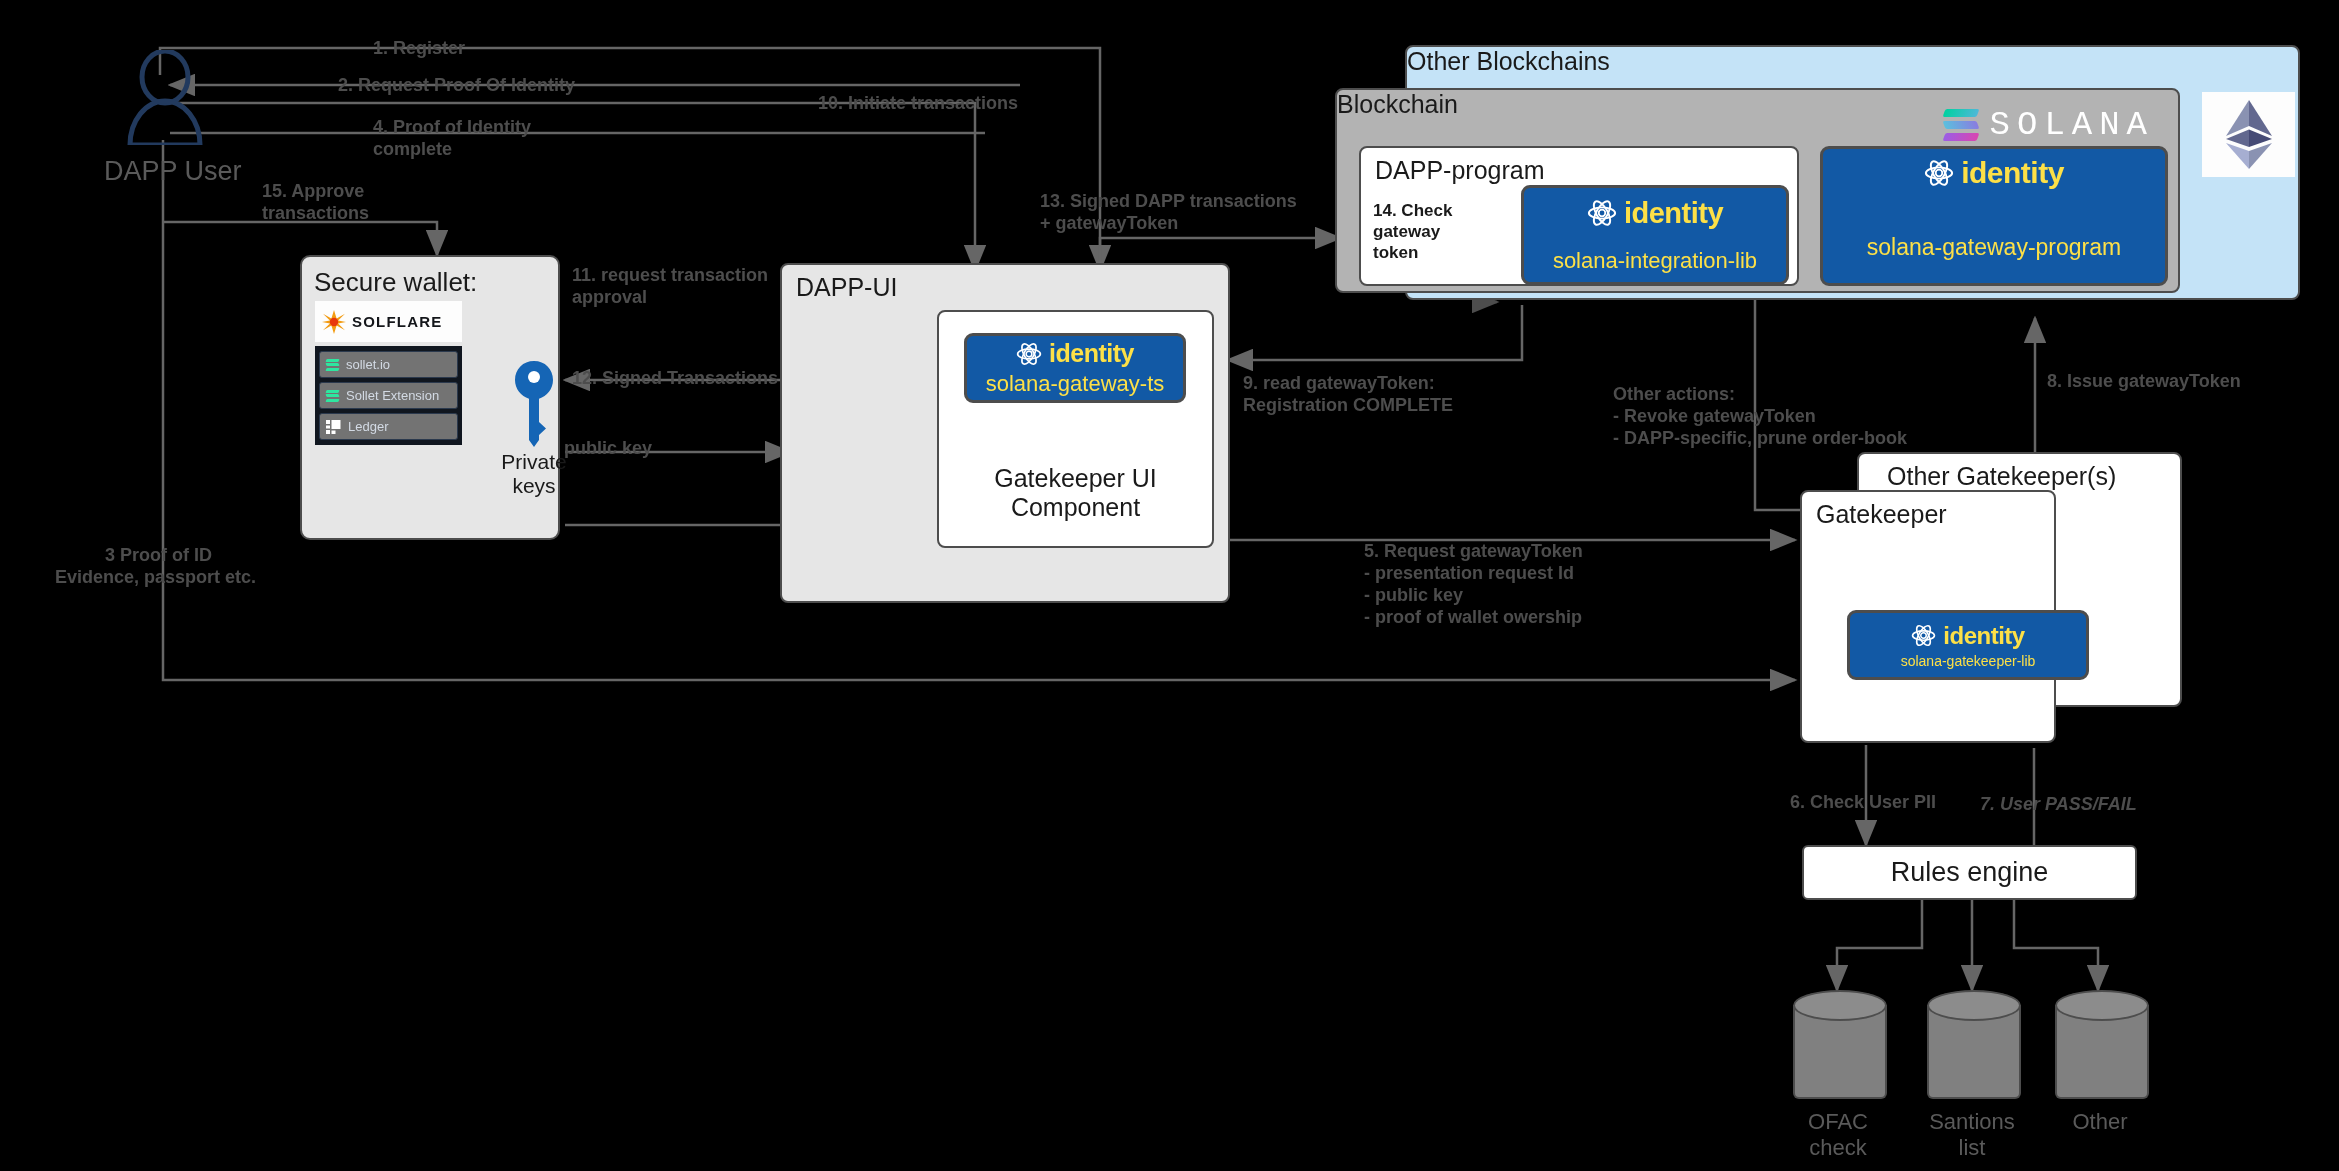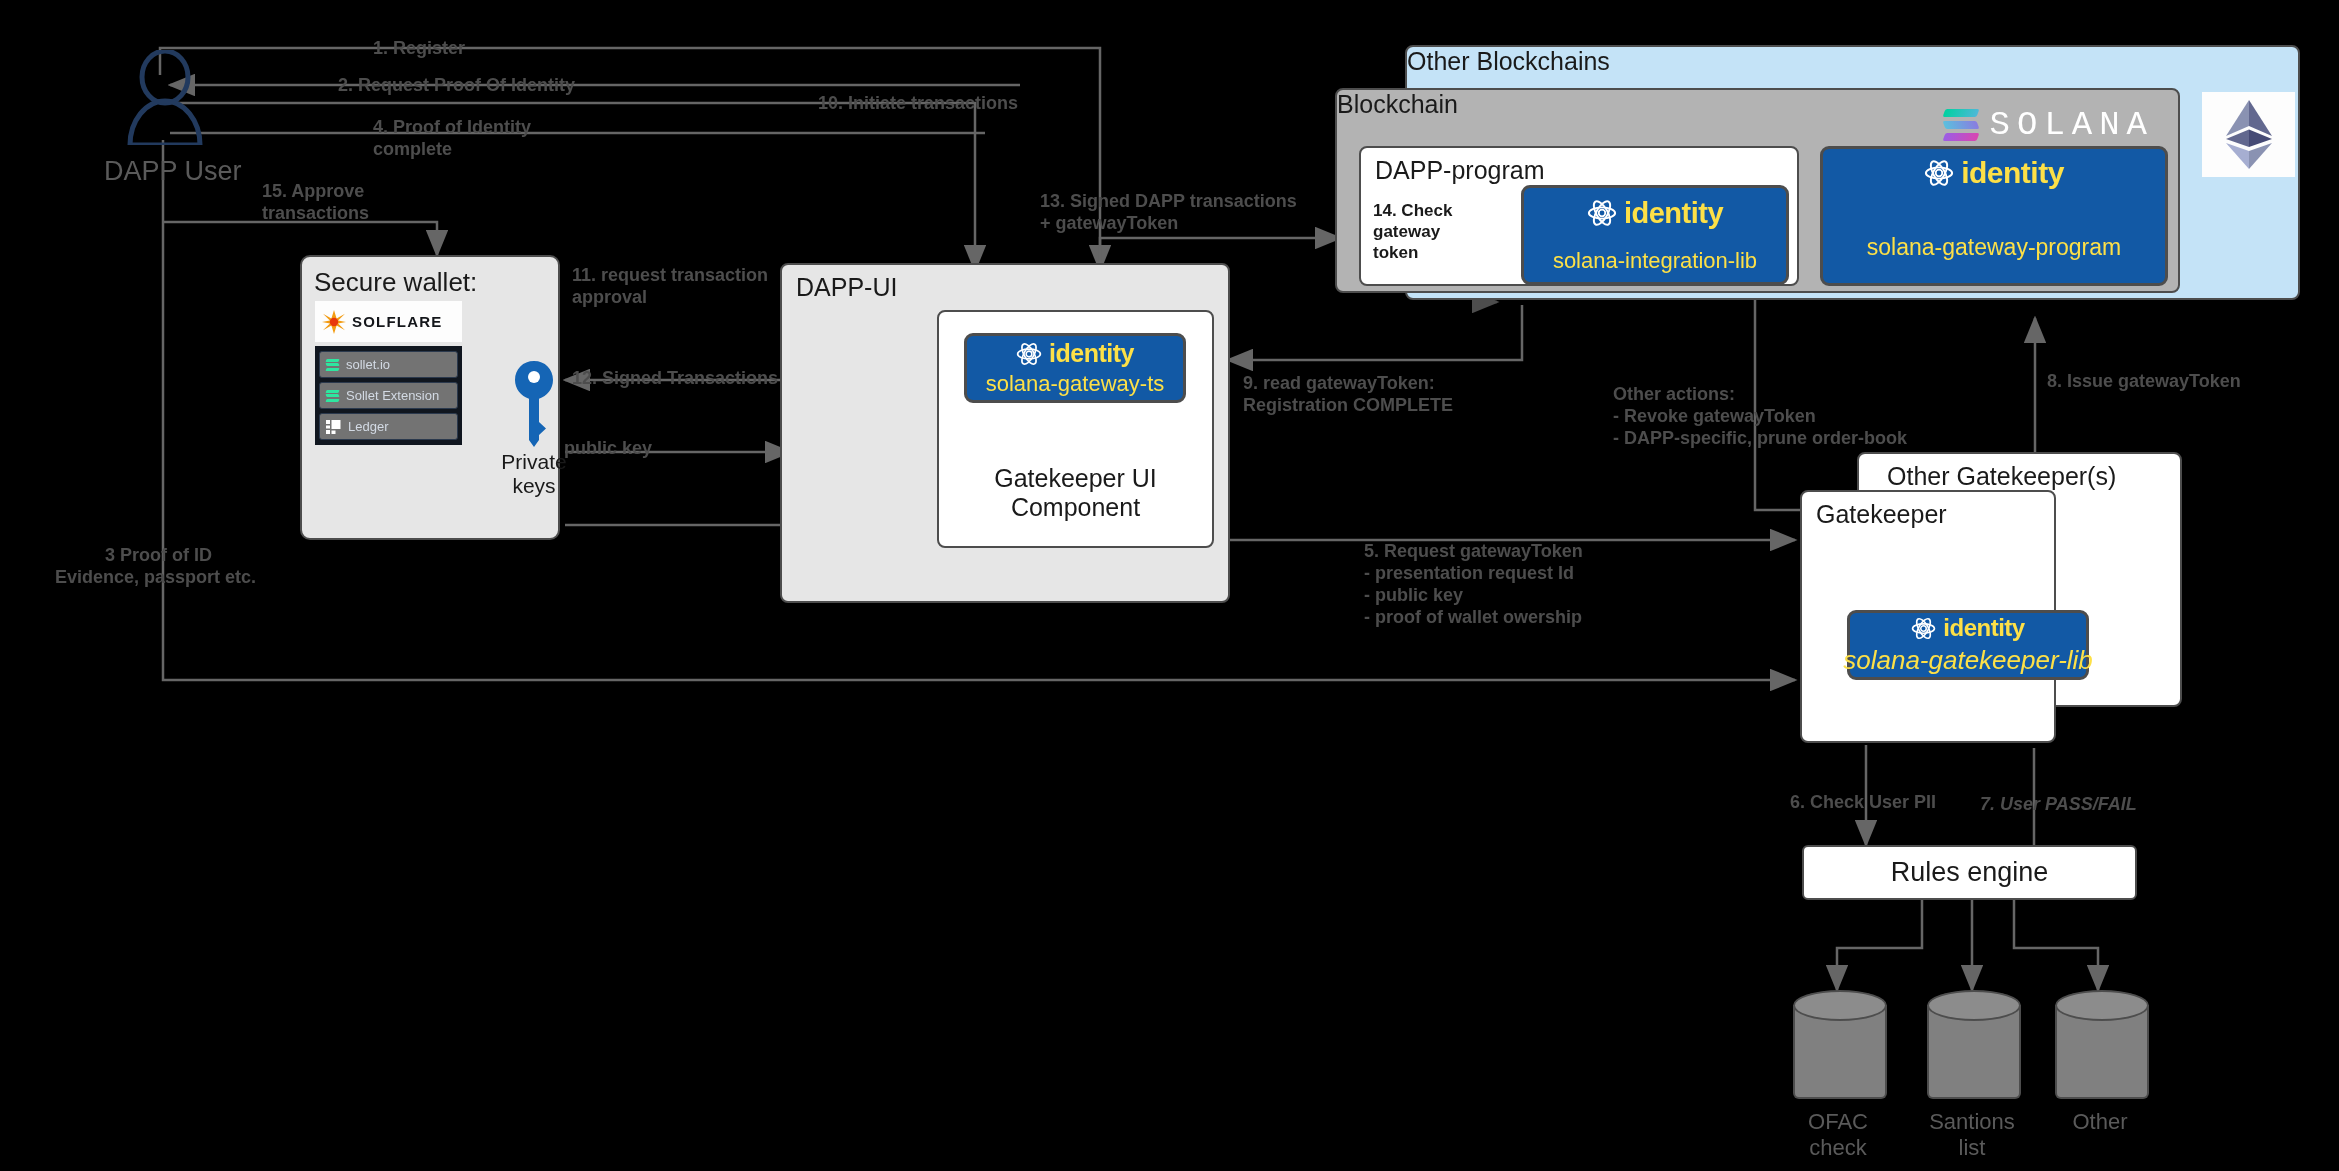--- a/index.html
+++ b/index.html
@@ -471,21 +471,21 @@
         <svg width="25" height="25" viewBox="0 0 40 40">
           <g stroke="#ffffff" stroke-width="2.6" fill="none">
             <ellipse cx="20" cy="20" rx="17.5" ry="7.5"></ellipse>
             <ellipse cx="20" cy="20" rx="17.5" ry="7.5" transform="rotate(60 20 20)"></ellipse>
             <ellipse cx="20" cy="20" rx="17.5" ry="7.5" transform="rotate(120 20 20)"></ellipse>
           </g>
           <circle cx="20" cy="20" r="4.4" fill="none" stroke="#ffffff" stroke-width="2.4"></circle>
         </svg>
         <span class="brandtxt" style="font-size:24px;">identity</span>
       </div>
-      <div class="sub" style="font-size:26px;font-style:italic;">solana-gatekeeper-lib</div>
+      <div class="sub" style="font-size:14px;">solana-gatekeeper-lib</div>
     </div>
   </div>
 
   <div id="rules-engine" style="left:1802px;top:845px;width:335px;height:55px;">
     <span>Rules engine</span>
   </div>
 
   <div class="db" style="left:1793px;top:1005px;">
     <div class="body">
         <div class="top"></div>

